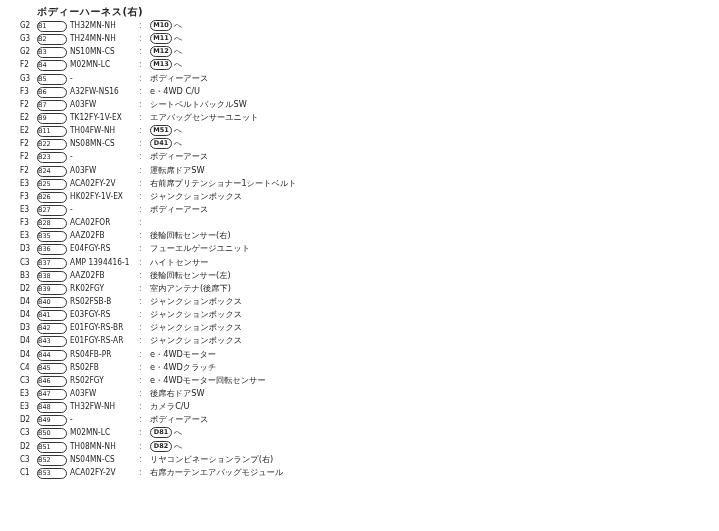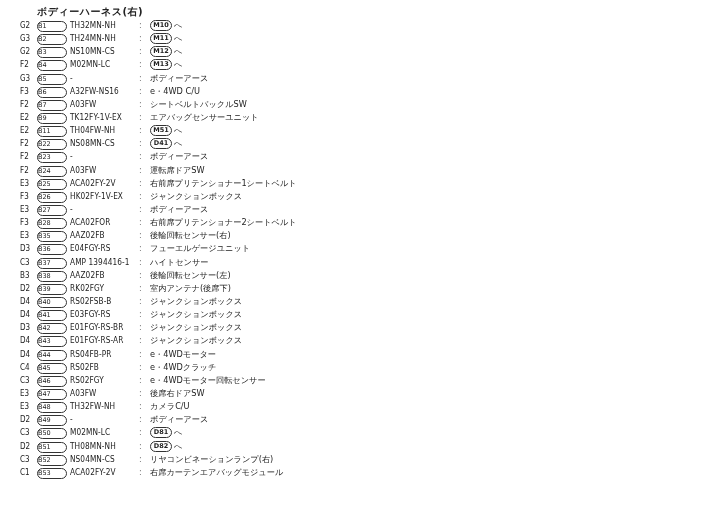--- a/index.html
+++ b/index.html
@@ -125,21 +125,20 @@
       <span class="pill">B27</span>
       <span class="part">-</span>
       <span class="colon">:</span>
       <span class="desc"><span>ボディーアース</span></span>
     </div>
     <div class="row">
       <span class="grid">F3</span>
       <span class="pill">B28</span>
       <span class="part">ACA02FOR</span>
       <span class="colon">:</span>
-      <span class="desc"><span>右前席プリテンショナー2シートベルト</span></span>
     </div>
     <div class="row">
       <span class="grid">E3</span>
       <span class="pill">B35</span>
       <span class="part">AAZ02FB</span>
       <span class="colon">:</span>
       <span class="desc"><span>後輪回転センサー(右)</span></span>
     </div>
     <div class="row">
       <span class="grid">D3</span>

